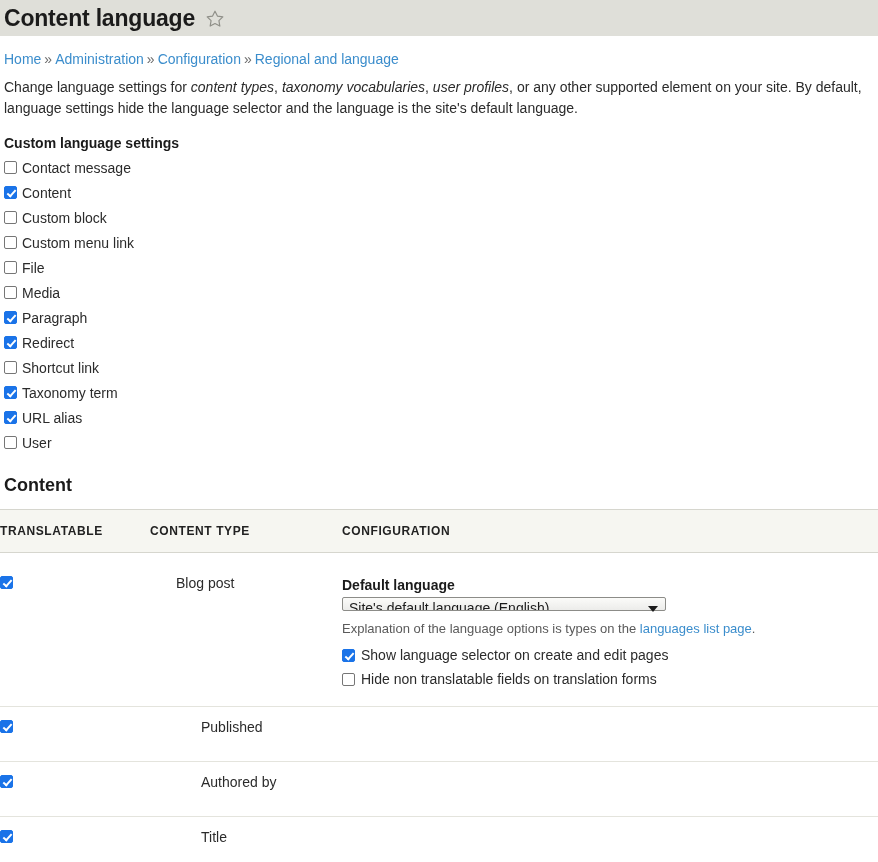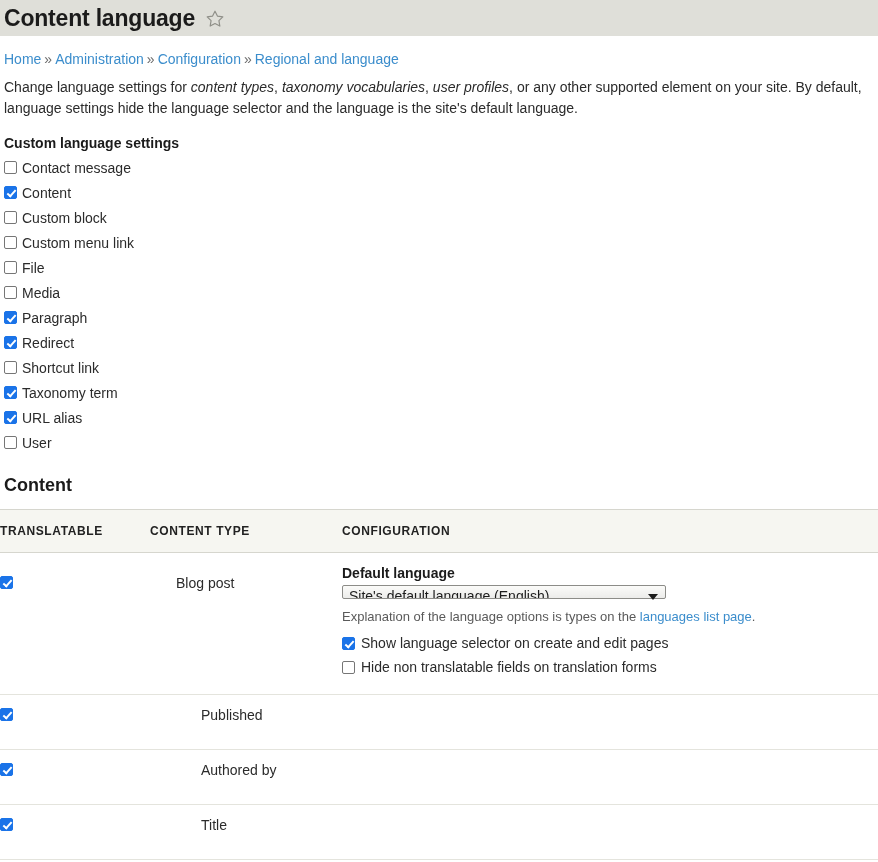--- a/index.html
+++ b/index.html
@@ -165,21 +165,21 @@
   }
   td.td-type {
     font-size: 14px;
     color: #2b2b2b;
   }
 
   
   tr.row-main td { padding-top: 20px; padding-bottom: 20px; }
   tr.row-main td.td-check { padding-top: 23px; }
   tr.row-main td.td-type  { padding-top: 22px; padding-left: 26px; }
-  tr.row-main td.td-conf  { padding-top: 12px; }
+  tr.row-main td.td-conf  { padding-top: 24px; }
 
   
   tr.row-field td { height: 41px; }
   tr.row-field td.td-check { padding-top: 13px; }
   tr.row-field td.td-type  { padding-top: 12px; padding-left: 51px; }
 
   
   .conf-label {
     font-size: 14px;
     font-weight: bold;

